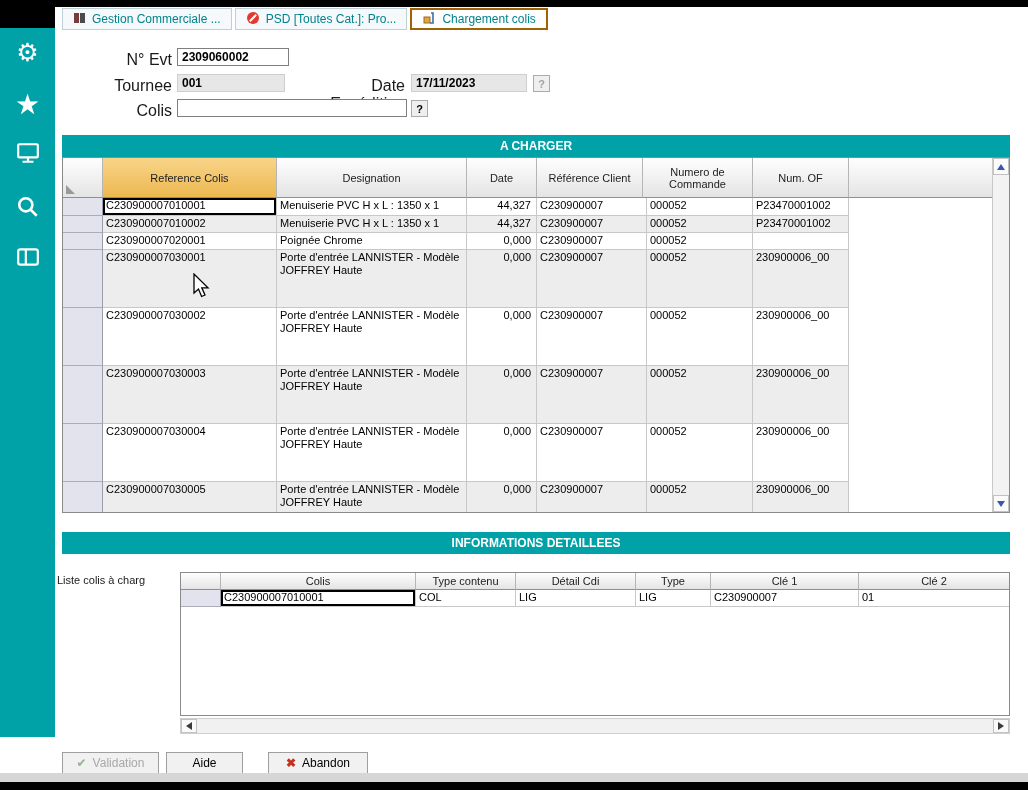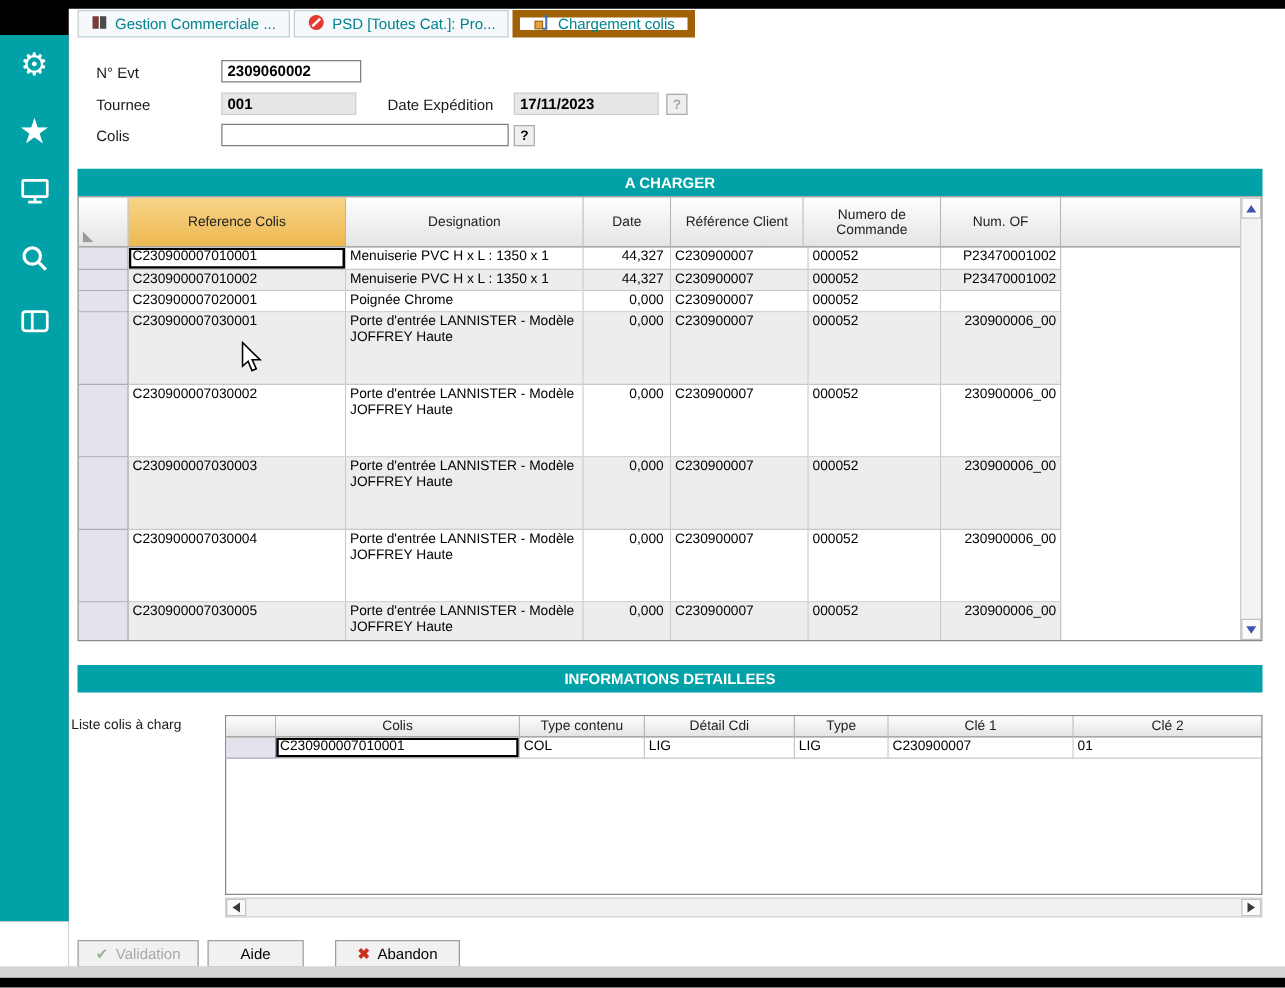--- a/index.html
+++ b/index.html
@@ -33,24 +33,24 @@
   .side-icon .glyph { font-size: 25px; line-height: 1; }
   .side-icon svg { stroke: #fff; fill: none; stroke-width: 2; }
 
   
   .tabbar { position: absolute; left: 7px; top: 0; height: 23px; display: flex; gap: 3px; align-items: flex-end; }
   .tab {
     height: 22px; display: flex; align-items: center; gap: 6px;
     padding: 0 10px; border: 1px solid #BECFD8; background: #F5F9FB;
     color: var(--tab-text); font-size: 12px; white-space: nowrap; cursor: pointer;
   }
-  .tab.active { border: 6px solid #a16207; background: #fff; }
-
-  
-  .flabel { position: absolute; width: 95px; text-align: left; font-size: 12px; color: #1a1a1a; }
+  .tab.active { border: 2px solid #a16207; background: #fff; }
+
+  
+  .flabel { position: absolute; width: 95px; text-align: right; font-size: 16px; color: #1a1a1a; }
   .fbox {
     position: absolute; height: 18px; font-size: 12px; font-weight: bold;
     padding: 1px 4px; line-height: 15px; color: #000;
   }
   .box-white { background: #fff; border: 1px solid #7F7F7F; }
   .box-gray  { background: #E7E7E7; border: 1px solid #CFCFCF; }
   .help-btn {
     position: absolute; width: 17px; height: 17px; background: #EFEFEF;
     border: 1px solid #ABABAB; font-size: 11px; font-weight: bold;
     display: flex; align-items: center; justify-content: center; cursor: pointer;
@@ -96,21 +96,21 @@
     border-right: 1px solid #C8C8C8; border-bottom: 1px solid #C8C8C8;
     font-size: 11px; line-height: 13px; padding: 1px 3px; overflow: hidden;
     background: #fff; cursor: default;
   }
   .sel { width: 40px; background: #E3E3ED; border-right: 1px solid #9C9CAC; border-bottom: 1px solid #ACACBC; }
   .c-ref { width: 174px; white-space: nowrap; }
   .c-des { width: 190px; }
   .c-poids { width: 70px; text-align: right; padding-right: 5px; }
   .c-cmd { width: 110px; white-space: nowrap; }
   .c-cli { width: 106px; }
-  .c-of { width: 96px; white-space: nowrap; text-align: right; }
+  .c-of { width: 96px; white-space: nowrap; }
   .c-fill { flex: 1; border-right: none; border-bottom: none; background: transparent; }
   .alt .d { background: #EDEDED; }
   .focus { box-shadow: inset 0 0 0 2px #000; background: #fff !important; }
 
   
   .vscroll { position: absolute; right: 0; top: 0; width: 17px; height: 100%;
     background: #F3F3F3; border-left: 1px solid #C9C9C9; }
   .vbtn { position: absolute; left: 0; width: 16px; height: 17px; background: #FBFBFB;
     border: 1px solid #C2C2C2; display: flex; align-items: center; justify-content: center; cursor: pointer; }
   .vbtn.up { top: 0; } .vbtn.down { bottom: 0; }

